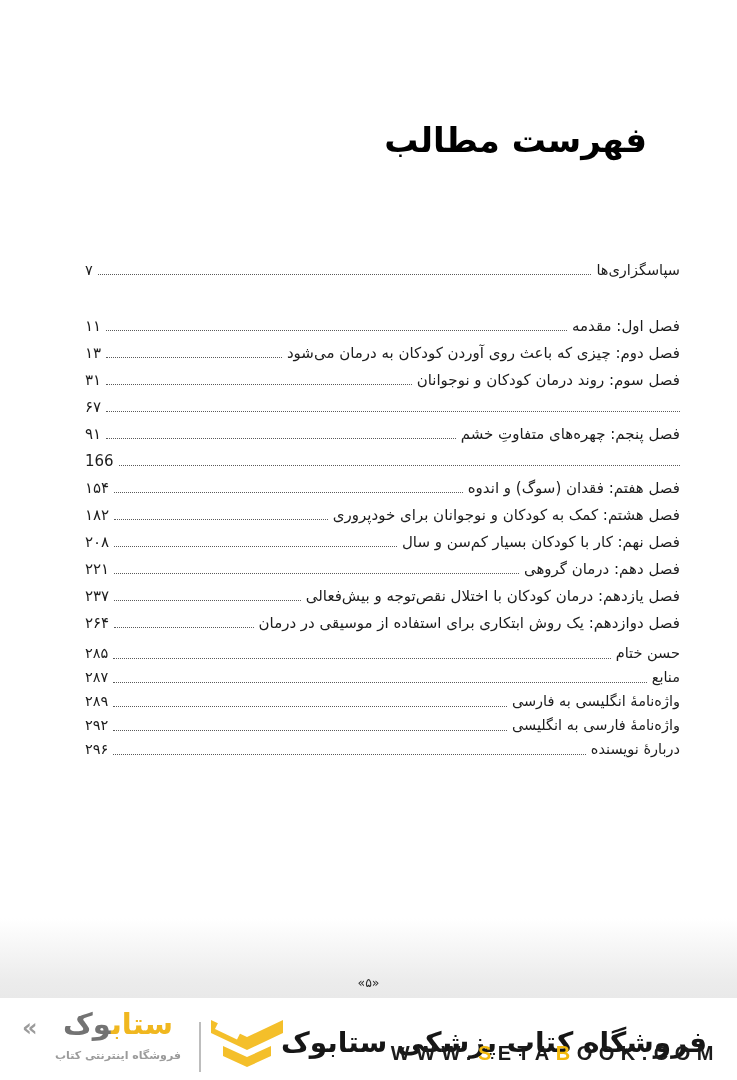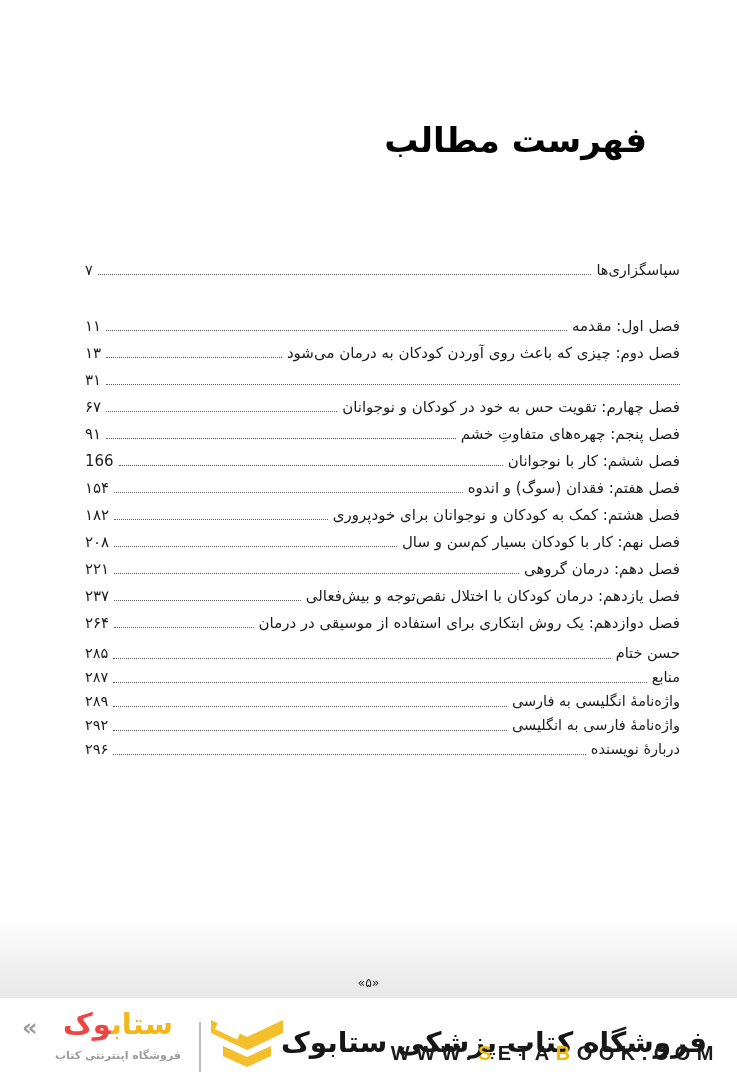--- a/index.html
+++ b/index.html
@@ -41,21 +41,21 @@
   .footer{
     position:absolute;left:0;top:998px;width:737px;height:82px;
     background:#ffffff;
   }
   .brand{position:absolute;left:38px;top:10px;width:160px;direction:rtl;text-align:center;}
   .brand-wordmark{
     font-size:29px;font-weight:bold;line-height:32px;direction:rtl;
     position:relative;white-space:nowrap;
   }
   .brand-main{color:#f0b71f;}
-  .brand-end{color:#ef4444;}
+  .brand-end{color:#737373;}
   .brand-mark{
     position:absolute;left:-16px;top:4px;color:#9b9b9b;
     font-size:24px;direction:ltr;
   }
   .brand-tagline{font-size:11px;color:#9b9b9b;margin-top:9px;direction:rtl;font-weight:bold;}
   .brand-divider{
     position:absolute;left:199px;top:24px;width:2px;height:50px;background:#bdbdbd;
   }
   .brand-emblem{position:absolute;left:210px;top:22px;}
   .store-line{
@@ -87,35 +87,34 @@
       <span class="toc-label">فصل اول: مقدمه</span>
       <span class="toc-dots"></span>
       <span class="toc-page">۱۱</span>
     </div>
     <div class="toc-row">
       <span class="toc-label">فصل دوم: چیزی که باعث روی آوردن کودکان به درمان می‌شود</span>
       <span class="toc-dots"></span>
       <span class="toc-page">۱۳</span>
     </div>
     <div class="toc-row">
+      <span class="toc-label">فصل سوم: روند درمان کودکان و نوجوانان</span>
       <span class="toc-dots"></span>
       <span class="toc-page">۳۱</span>
     </div>
     <div class="toc-row">
-      <span class="toc-label">فصل چهارم: تقویت حس به خود در کودکان و نوجوانان</span>
       <span class="toc-dots"></span>
       <span class="toc-page">۶۷</span>
     </div>
     <div class="toc-row">
       <span class="toc-label">فصل پنجم: چهره‌های متفاوتِ خشم</span>
       <span class="toc-dots"></span>
       <span class="toc-page">۹۱</span>
     </div>
     <div class="toc-row">
-      <span class="toc-label">فصل ششم: کار با نوجوانان</span>
       <span class="toc-dots"></span>
       <span class="toc-page">166</span>
     </div>
     <div class="toc-row">
       <span class="toc-label">فصل هفتم: فقدان (سوگ) و اندوه</span>
       <span class="toc-dots"></span>
       <span class="toc-page">۱۵۴</span>
     </div>
     <div class="toc-row">
       <span class="toc-label">فصل هشتم: کمک به کودکان و نوجوانان برای خودپروری</span>

